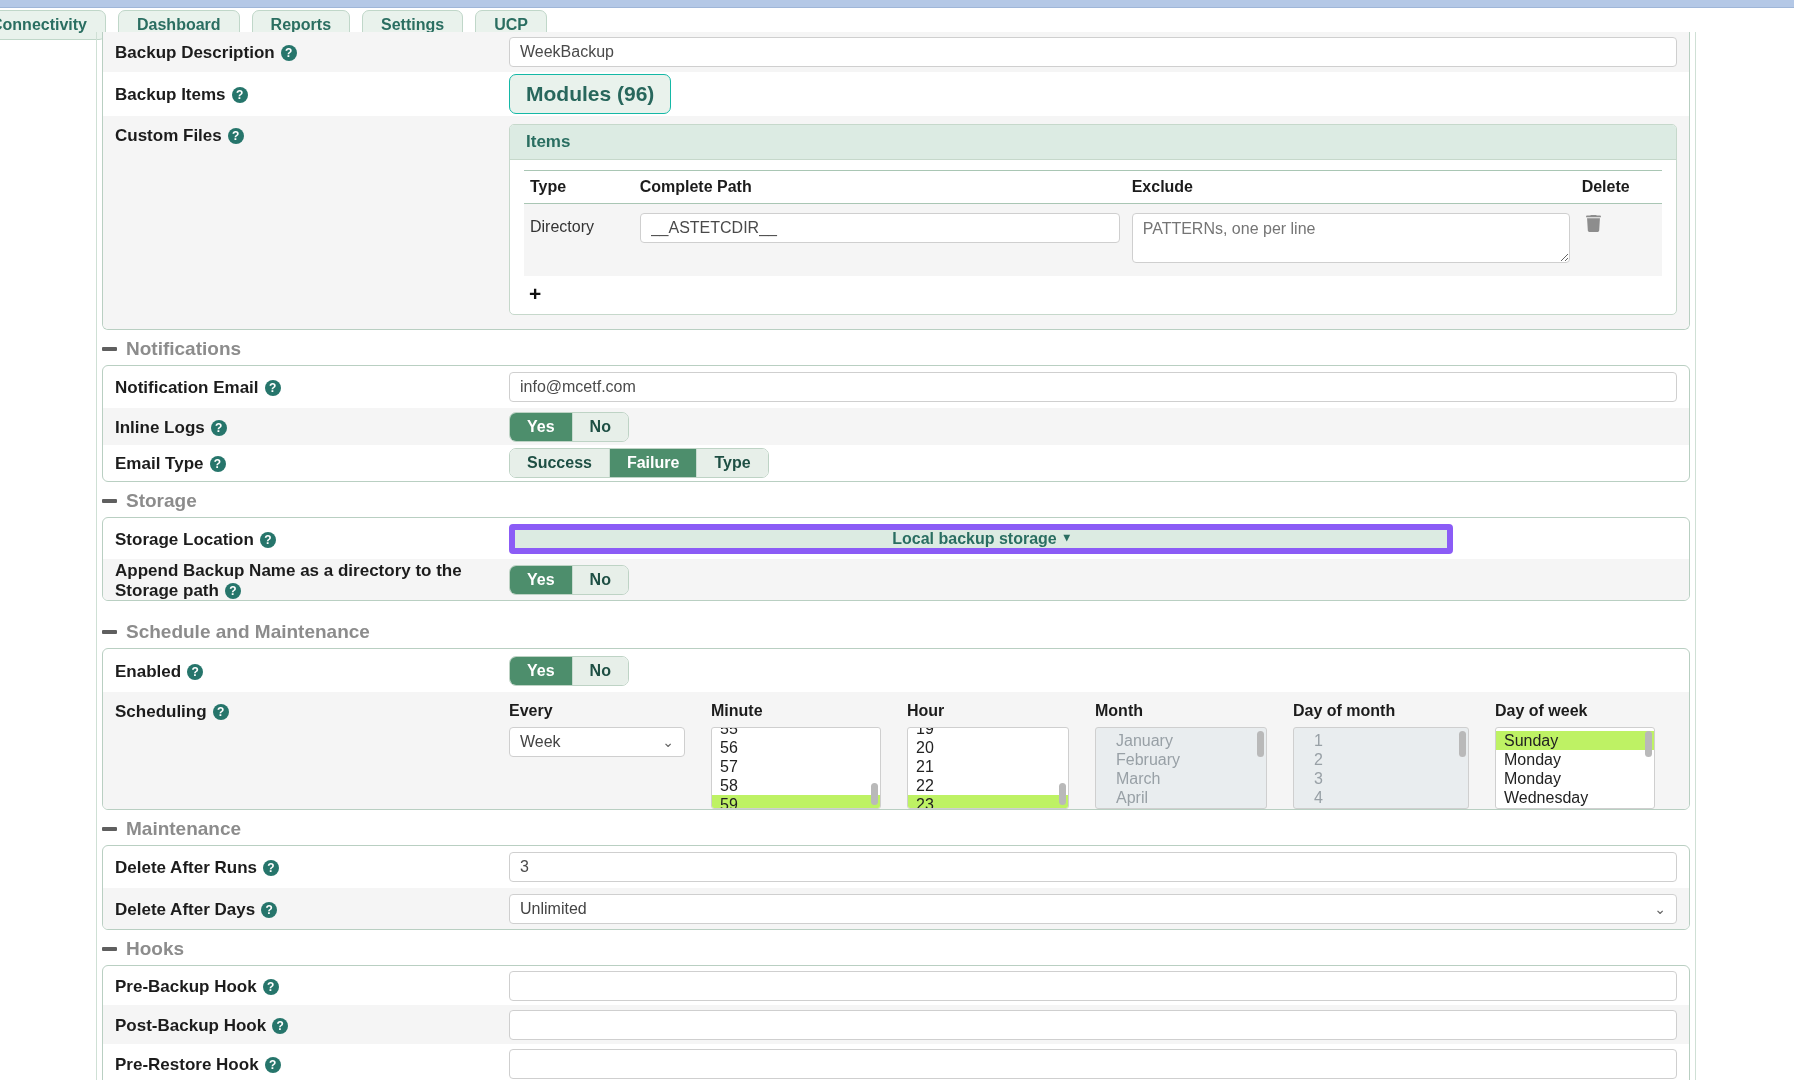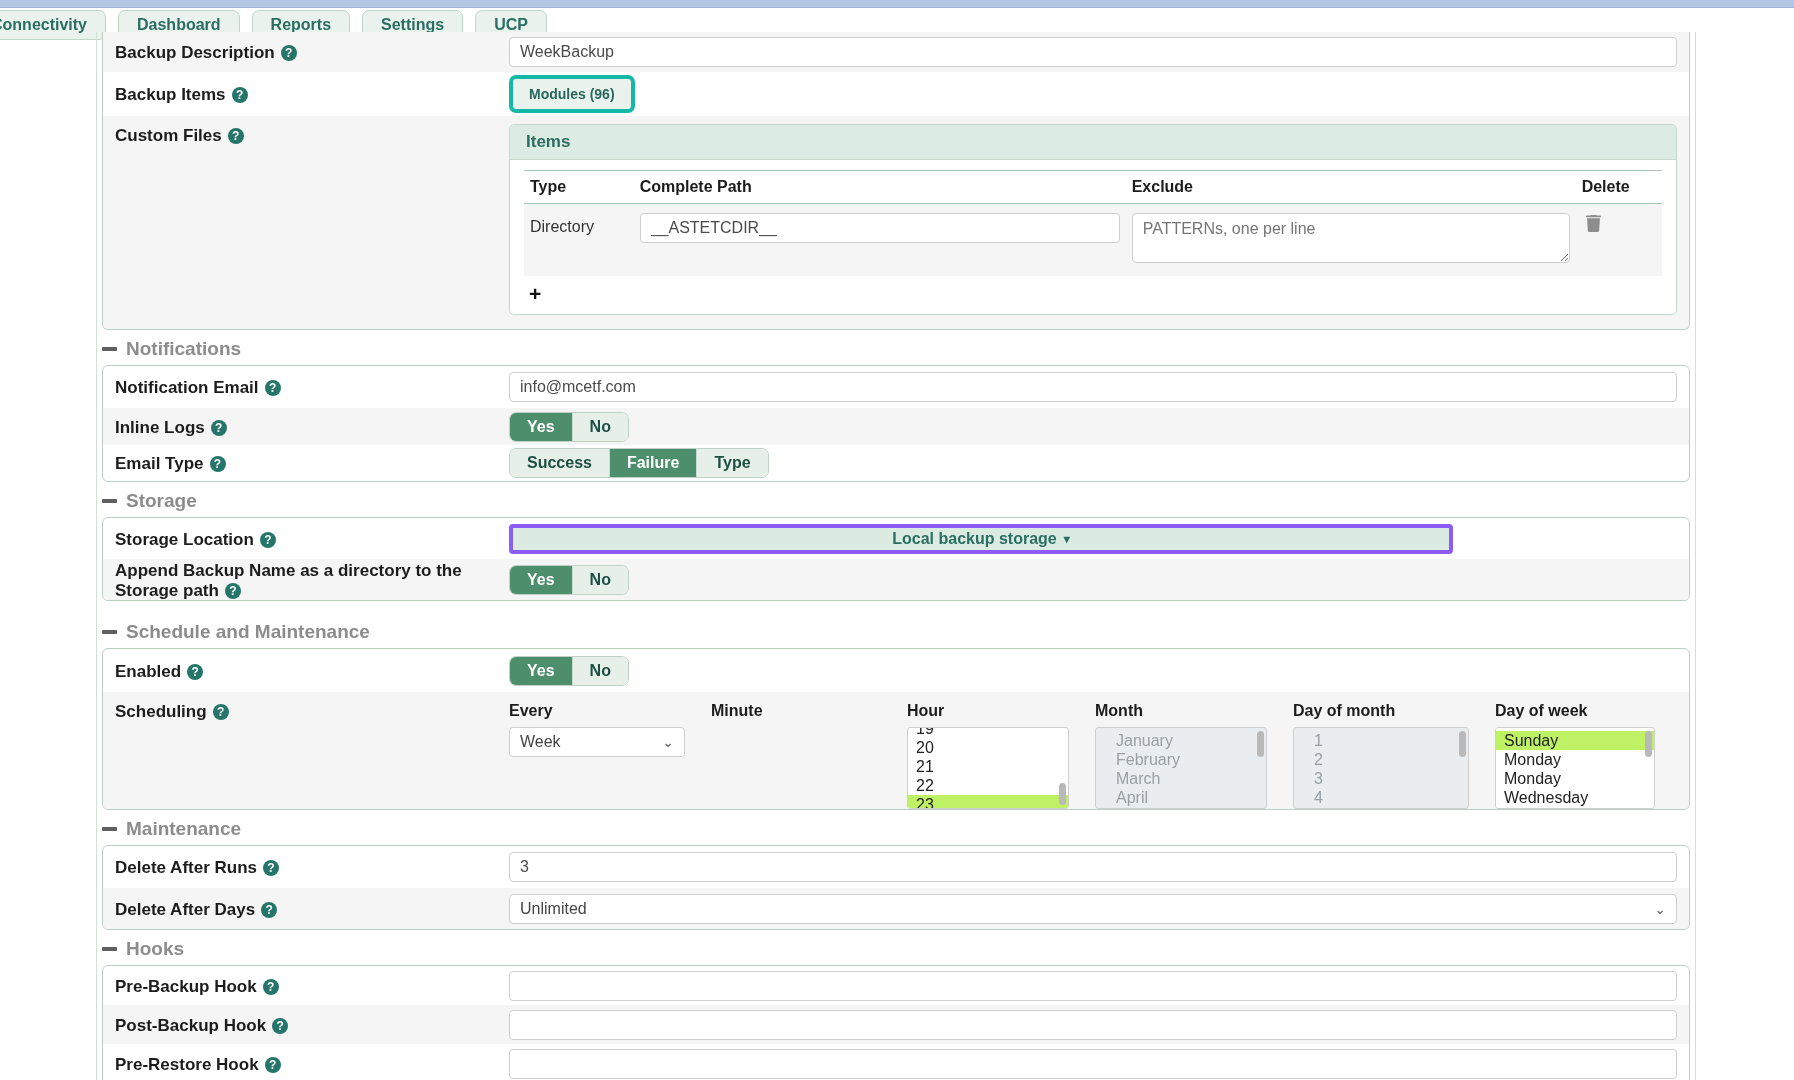--- a/index.html
+++ b/index.html
@@ -30,24 +30,24 @@
     margin-left:6px; vertical-align:1px; }
   input.text { width:100%; height:30px; border:1px solid #cfcfcf; border-radius:4px;
     padding:0 10px; font-size:16px; color:#4a4a4a; font-family:"Liberation Sans", sans-serif; background:#fff; }
   
   .toggle { display:inline-flex; border:1px solid #bed3c5; border-radius:7px; overflow:hidden; }
   .tbtn { padding:5px 17px; font-size:16px; font-weight:bold; background:#e7efe9;
     color:#1e4f44; border-right:1px solid #c9dbd0; cursor:pointer; }
   .tbtn:last-child { border-right:none; }
   .tbtn.active { background:#4d8e6c; color:#fff; }
   
-  .green-btn { display:inline-block; background:#e9f2ec; border:4px solid #14b8a6; border-radius:7px;
-    color:#28675c; font-weight:bold; font-size:14px; padding:7px 16px; cursor:pointer; }
-  .storage-btn { width:944px; height:30px; background:#dcebe2; border:4px solid #8b5cf6; border-radius:4px;
-    color:#2a6e61; font-weight:bold; font-size:16px; display:flex; align-items:center; justify-content:center;
+  .green-btn { display:inline-block; background:#e9f2ec; border:1px solid #14b8a6; border-radius:7px;
+    color:#28675c; font-weight:bold; font-size:21px; padding:7px 16px; cursor:pointer; }
+  .storage-btn { width:944px; height:30px; background:#dcebe2; border:6px solid #8b5cf6; border-radius:4px;
+    color:#2a6e61; font-weight:bold; font-size:16px; display:flex; justify-content:center;
     gap:7px; cursor:pointer; }
   .caret { font-size:12px; color:#2a6e61; }
   
   .items-panel { border:1px solid #c6d8cb; border-radius:5px; overflow:hidden; background:#fff; }
   .items-head { background:#dcebe3; border-bottom:1px solid #c6d8cb; padding:7px 16px;
     color:#2a6e61; font-weight:bold; font-size:17px; }
   .items-body { padding:10px 14px 8px 14px; }
   table.items { width:100%; border-collapse:collapse; }
   table.items th { text-align:left; font-size:16px; font-weight:bold; color:#1c1c1c;
     border-top:1px solid #a9c6b4; border-bottom:1px solid #a9c6b4; padding:7px 6px; }
@@ -225,20 +225,30 @@
         <div class="sched">
           <div class="sched-col w-every">
             <div class="col-head">Every</div>
             <div class="fake-select">
               <span>Week</span>
               <span class="chev">⌄</span>
             </div>
           </div>
           <div class="sched-col w-min">
             <div class="col-head">Minute</div>
+            <div class="listbox">
+              <div class="lb-inner">
+                <div class="opt">55</div>
+                <div class="opt">56</div>
+                <div class="opt">57</div>
+                <div class="opt">58</div>
+                <div class="opt selected">59</div>
+              </div>
+              <div class="thumb bottom"></div>
+            </div>
           </div>
           <div class="sched-col w-hour">
             <div class="col-head">Hour</div>
             <div class="listbox">
               <div class="lb-inner">
                 <div class="opt">19</div>
                 <div class="opt">20</div>
                 <div class="opt">21</div>
                 <div class="opt">22</div>
                 <div class="opt selected">23</div>

